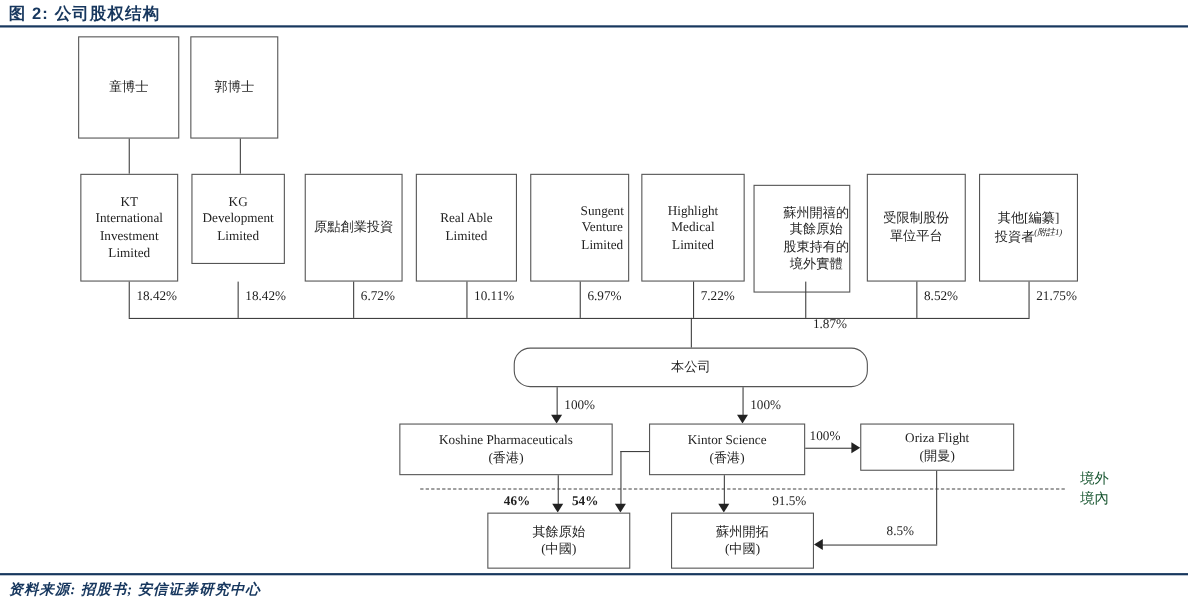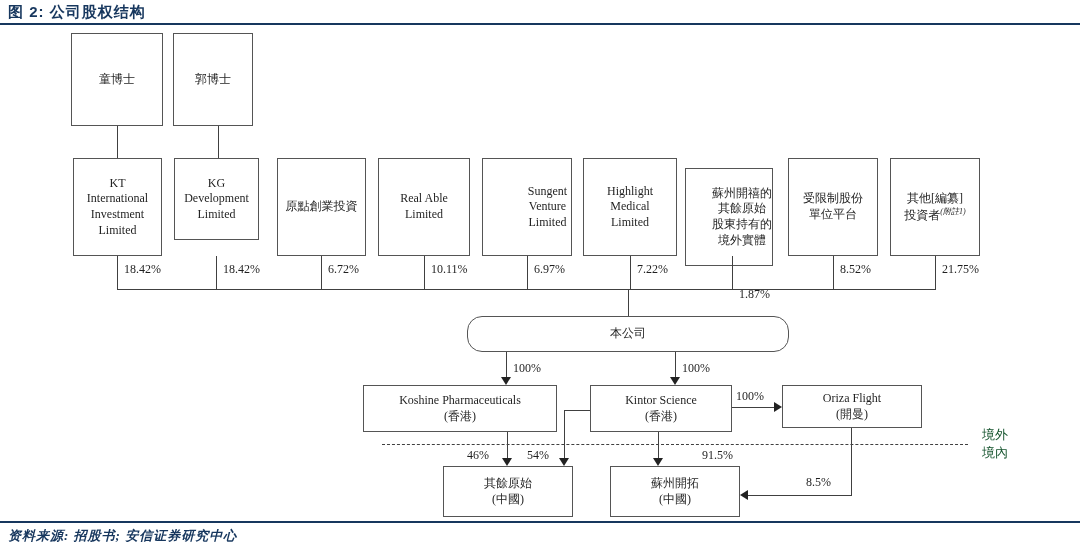--- a/index.html
+++ b/index.html
@@ -21,21 +21,21 @@
     position:absolute;box-sizing:border-box;border:1px solid #555;background:#fff;
     display:flex;align-items:center;justify-content:center;text-align:center;
     font-size:12px;line-height:1.3;
   }
   .bx-label{white-space:pre-line;display:inline-block;}
   .bx-label sup{font-size:8px;font-style:italic;}
   .vline{position:absolute;width:1px;background:#404040;}
   .hline{position:absolute;height:1px;background:#404040;}
   .dline{position:absolute;height:0;border-top:1px dashed #404040;}
   .pct{position:absolute;font-size:12px;color:#1f1f1f;white-space:nowrap;}
-  .pct.r{text-align:center;}
+  .pct.r{text-align:left;font-weight:bold;}
   .region{position:absolute;font-size:13px;color:#14532d;}
   .arr-down{position:absolute;width:0;height:0;border-left:5px solid transparent;border-right:5px solid transparent;border-top:8px solid #222;}
   .arr-right{position:absolute;width:0;height:0;border-top:5px solid transparent;border-bottom:5px solid transparent;border-left:8px solid #222;}
   .arr-left{position:absolute;width:0;height:0;border-top:5px solid transparent;border-bottom:5px solid transparent;border-right:8px solid #222;}
 </style>
 </head>
 <body>
 
 <div class="canvas">
 

